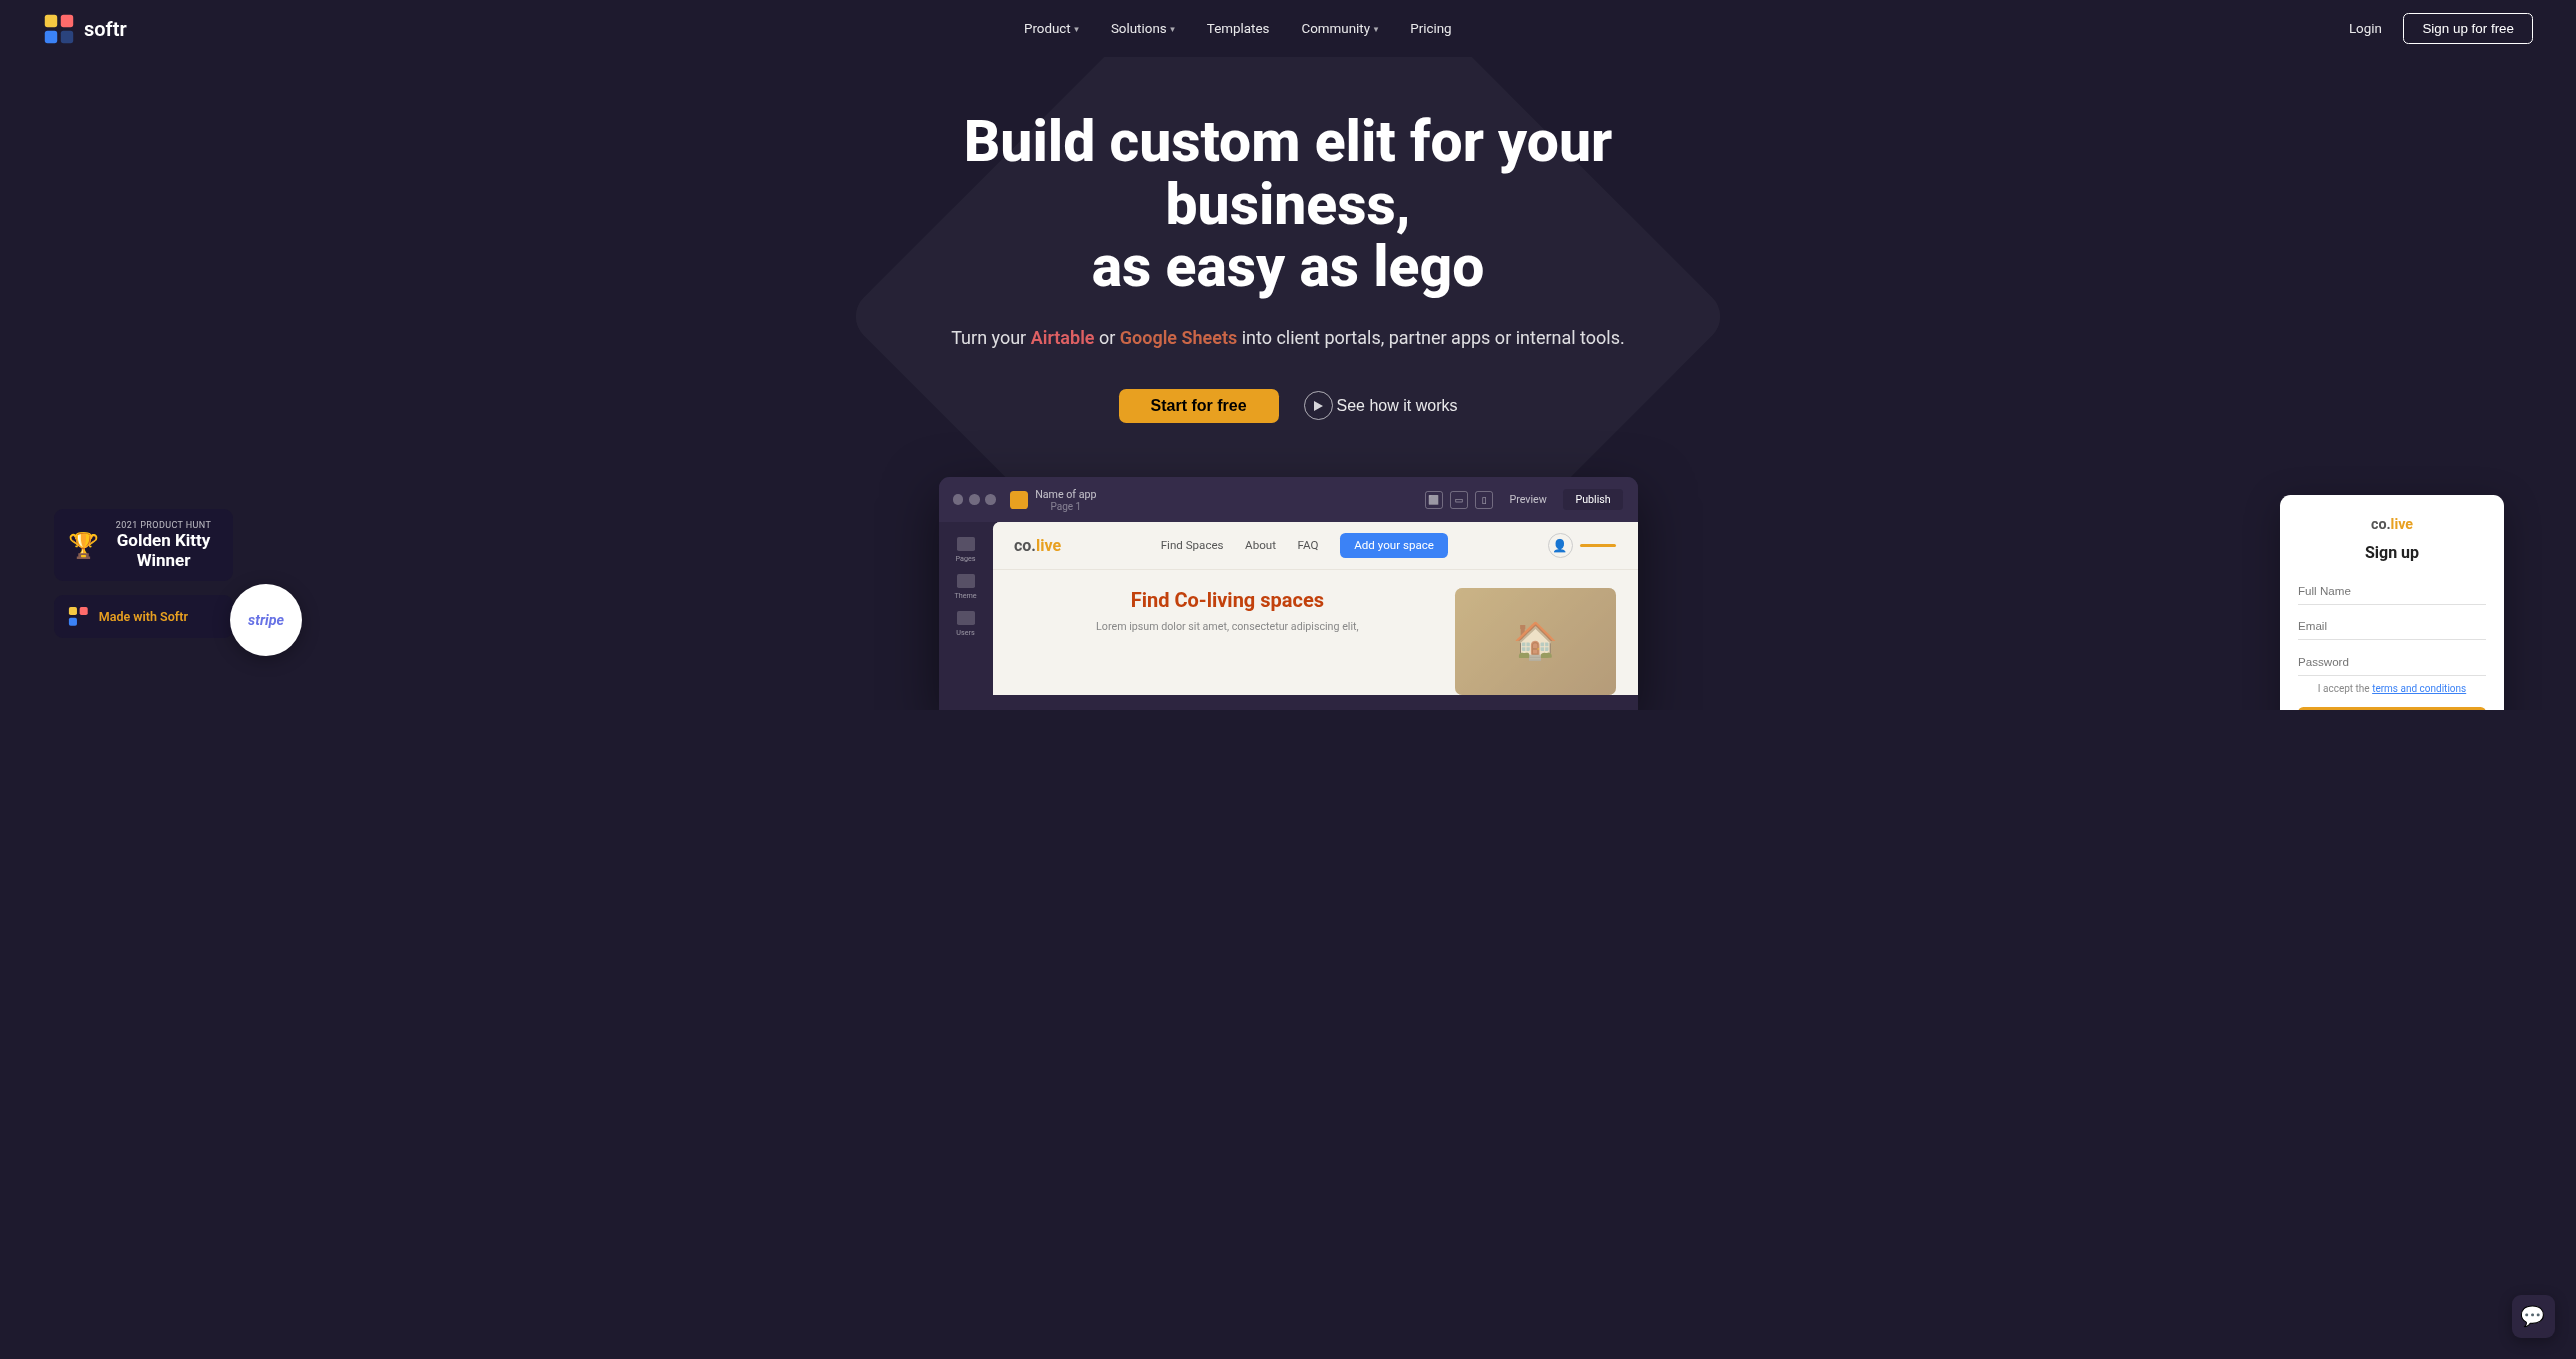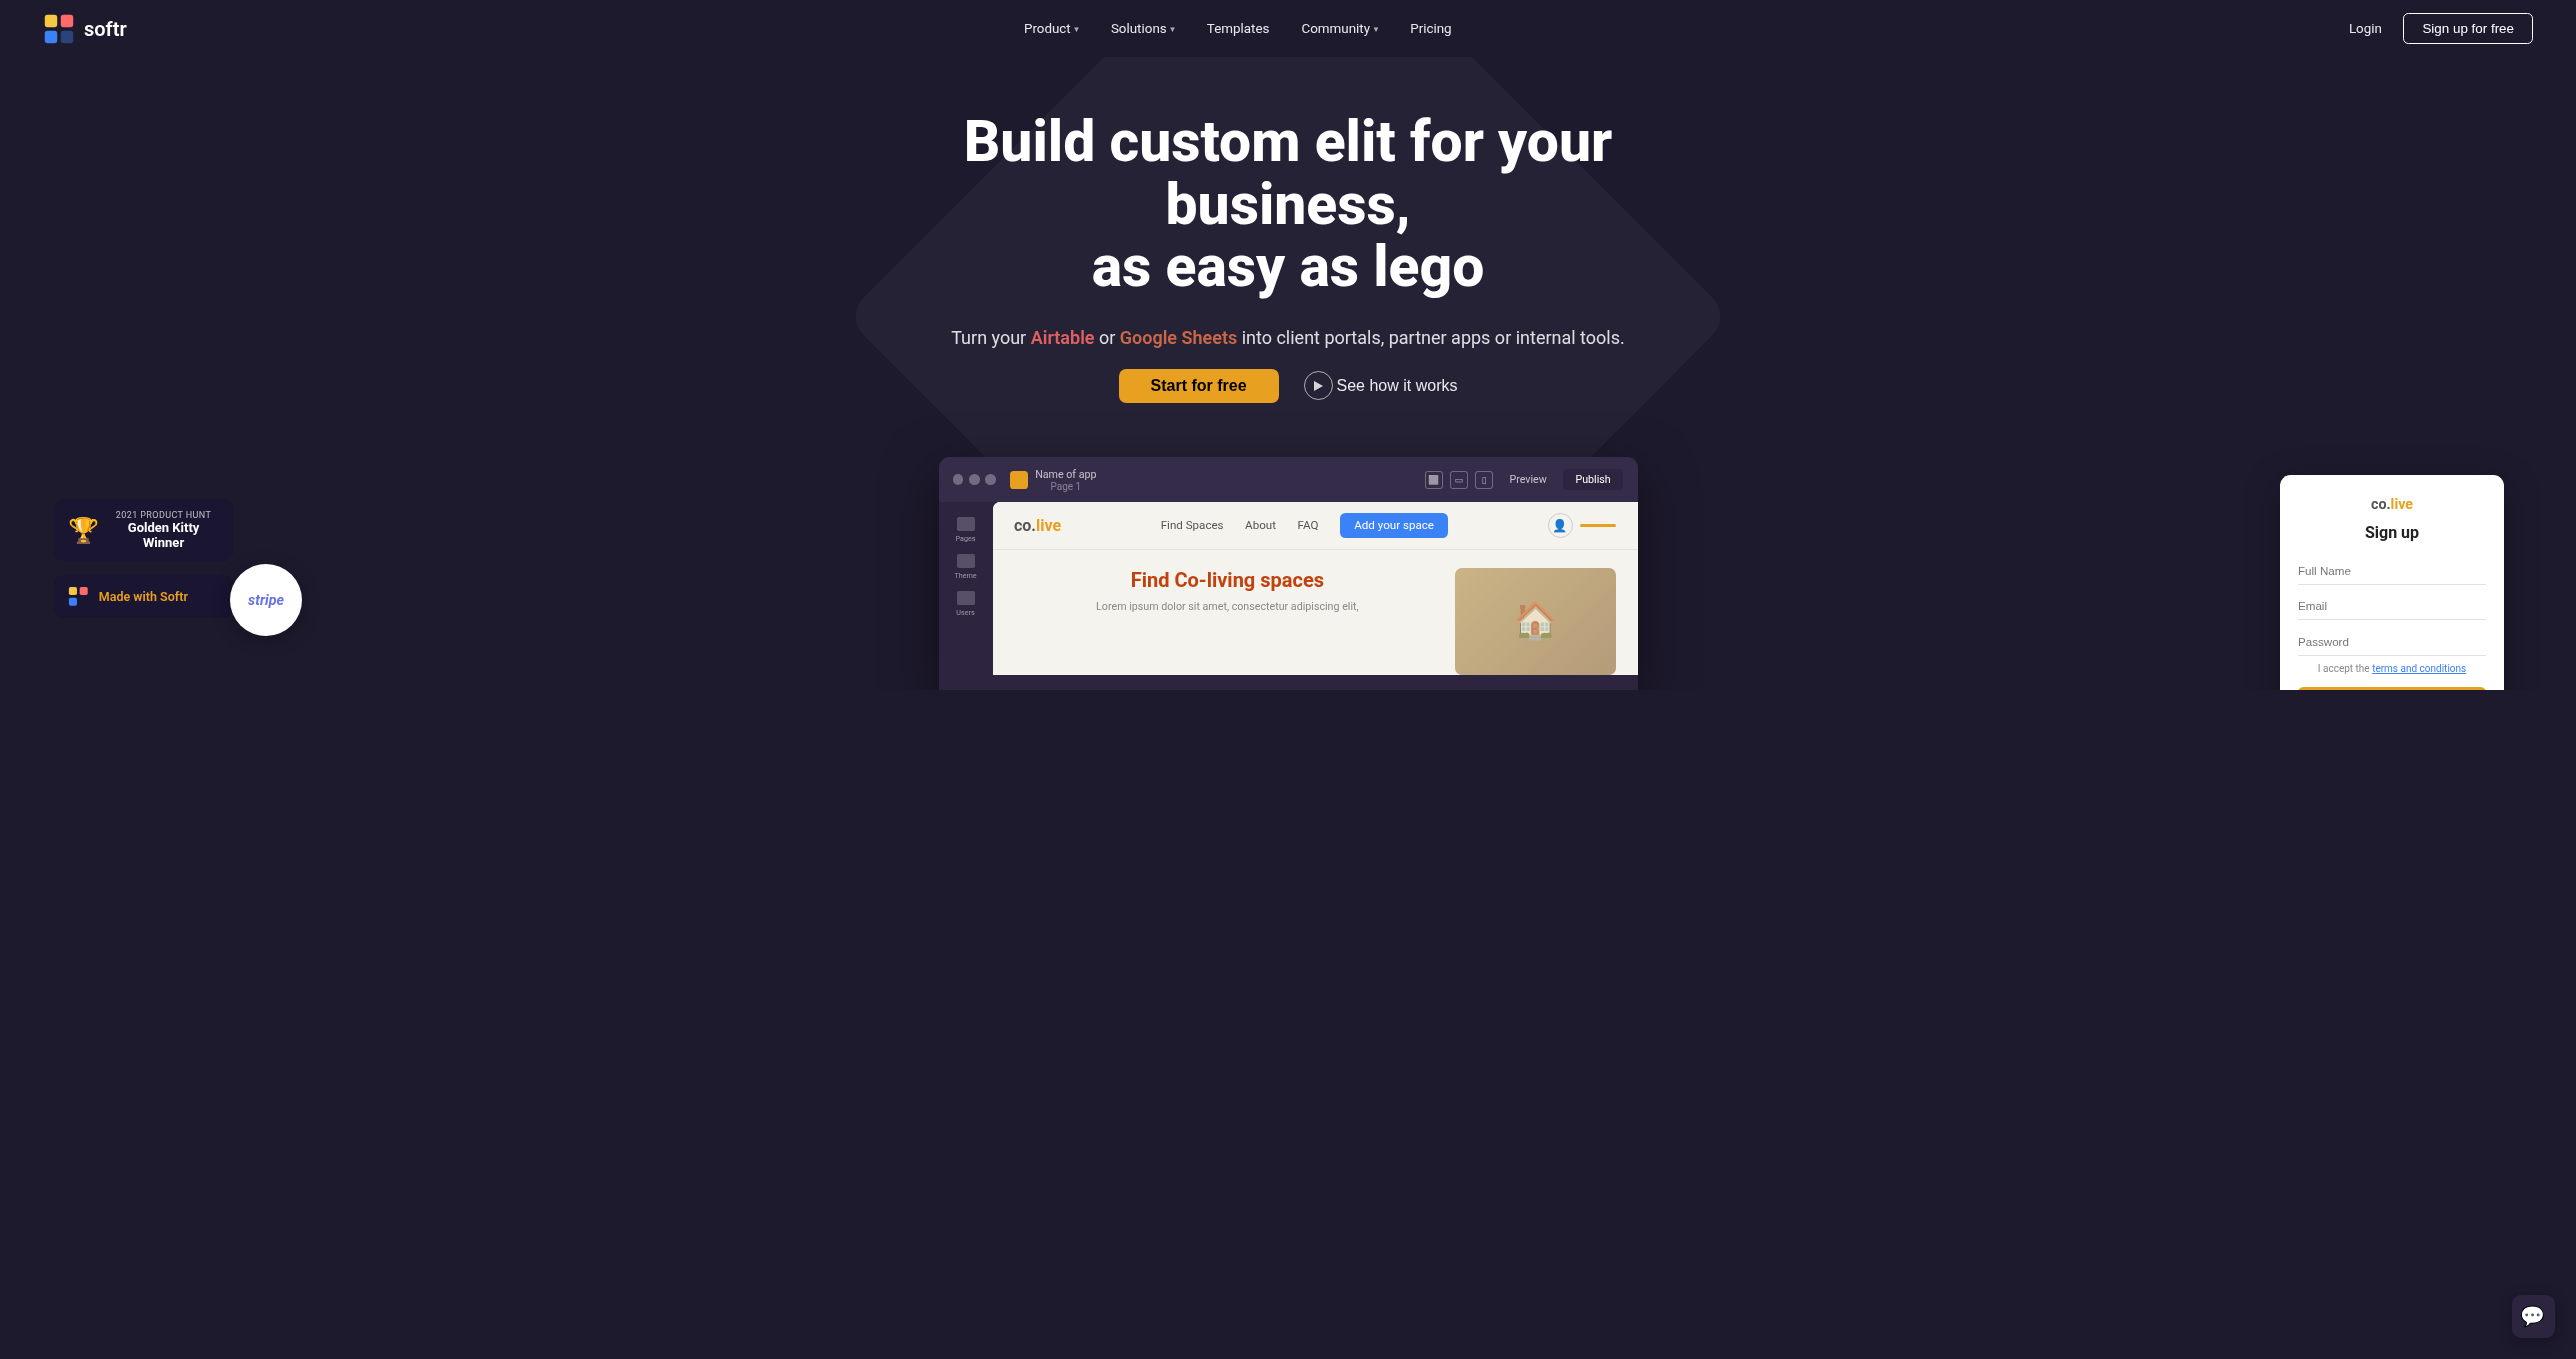--- a/index.html
+++ b/index.html
@@ -102,21 +102,21 @@
       font-weight: 800;
       line-height: 1.1;
       margin-bottom: 25px;
       max-width: 806px;
       margin-left: auto;
       margin-right: auto;
     }
     .hero-subtitle {
       font-size: 18px;
       opacity: 0.85;
-      margin-bottom: 16px;
+      margin-bottom: 36px;
       line-height: 1.6;
     }
     .airtable-link { color: #ff6b6b; font-weight: 600; text-decoration: none; }
     .google-link { color: #e8734a; font-weight: 600; text-decoration: none; }
 
     .hero-cta {
       display: flex;
       align-items: center;
       justify-content: center;
       gap: 25px;
@@ -191,21 +191,21 @@
     .trophy-icon {
       font-size: 25px;
     }
     .badge-text-small {
       font-size: 9px;
       opacity: 0.7;
       text-transform: uppercase;
       letter-spacing: 0.4px;
     }
     .badge-text-main {
-      font-size: 13px;
+      font-size: 17px;
       font-weight: 700;
       color: #fff;
     }
     .badge-made-with {
       background: #1a1530;
       border-radius: 9px;
       padding: 10.7px 14.3px;
       display: flex;
       align-items: center;
       gap: 9px;

